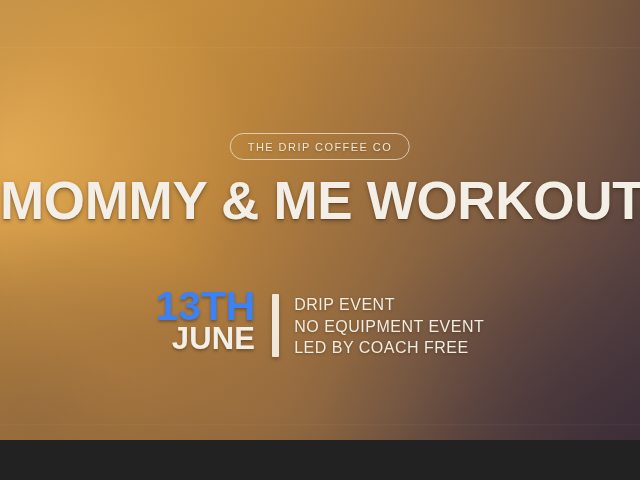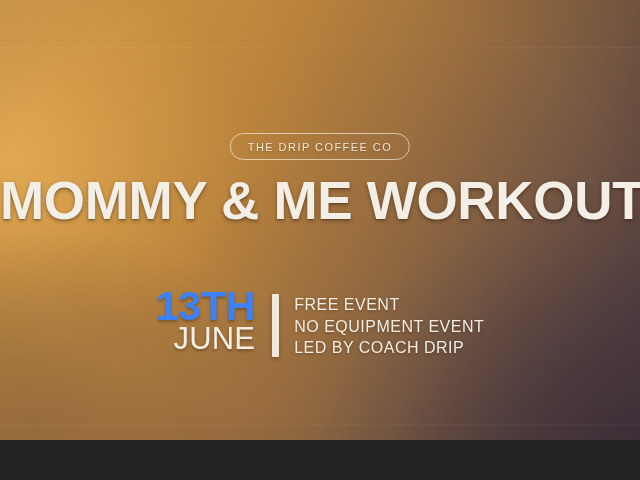--- a/index.html
+++ b/index.html
@@ -150,21 +150,21 @@
   .date-day {
     font-size: 41px;
     font-weight: 700;
     line-height: 31px;
     letter-spacing: -0.2px;
     color: #3b82f6;
     text-shadow: 0 2px 3px rgba(48,28,12,0.38);
   }
   .date-month {
     font-size: 31px;
-    font-weight: 400;
+    font-weight: 700;
     line-height: 33px;
     letter-spacing: 0.2px;
     color: #f4efe6;
     text-shadow: 0 2px 3px rgba(48,28,12,0.38);
   }
   .divider-bar {
     width: 7px;
     height: 63px;
     margin: 4px 15px 0 17px;
     background: #efe8da;
@@ -211,21 +211,21 @@
     <div class="details-row">
 
       <div class="date-block">
         <div class="date-day">13TH</div>
         <div class="date-month">JUNE</div>
       </div>
 
       <div class="divider-bar"></div>
 
       <div class="info-list">
-        <div class="info-item">FREE EVENT</div>
+        <div class="info-item">DRIP EVENT</div>
         <div class="info-item">NO EQUIPMENT EVENT</div>
-        <div class="info-item">LED BY COACH DRIP</div>
+        <div class="info-item">LED BY COACH FREE</div>
       </div>
 
     </div>
 
   </div>
 </div>
 
 </body></html>

